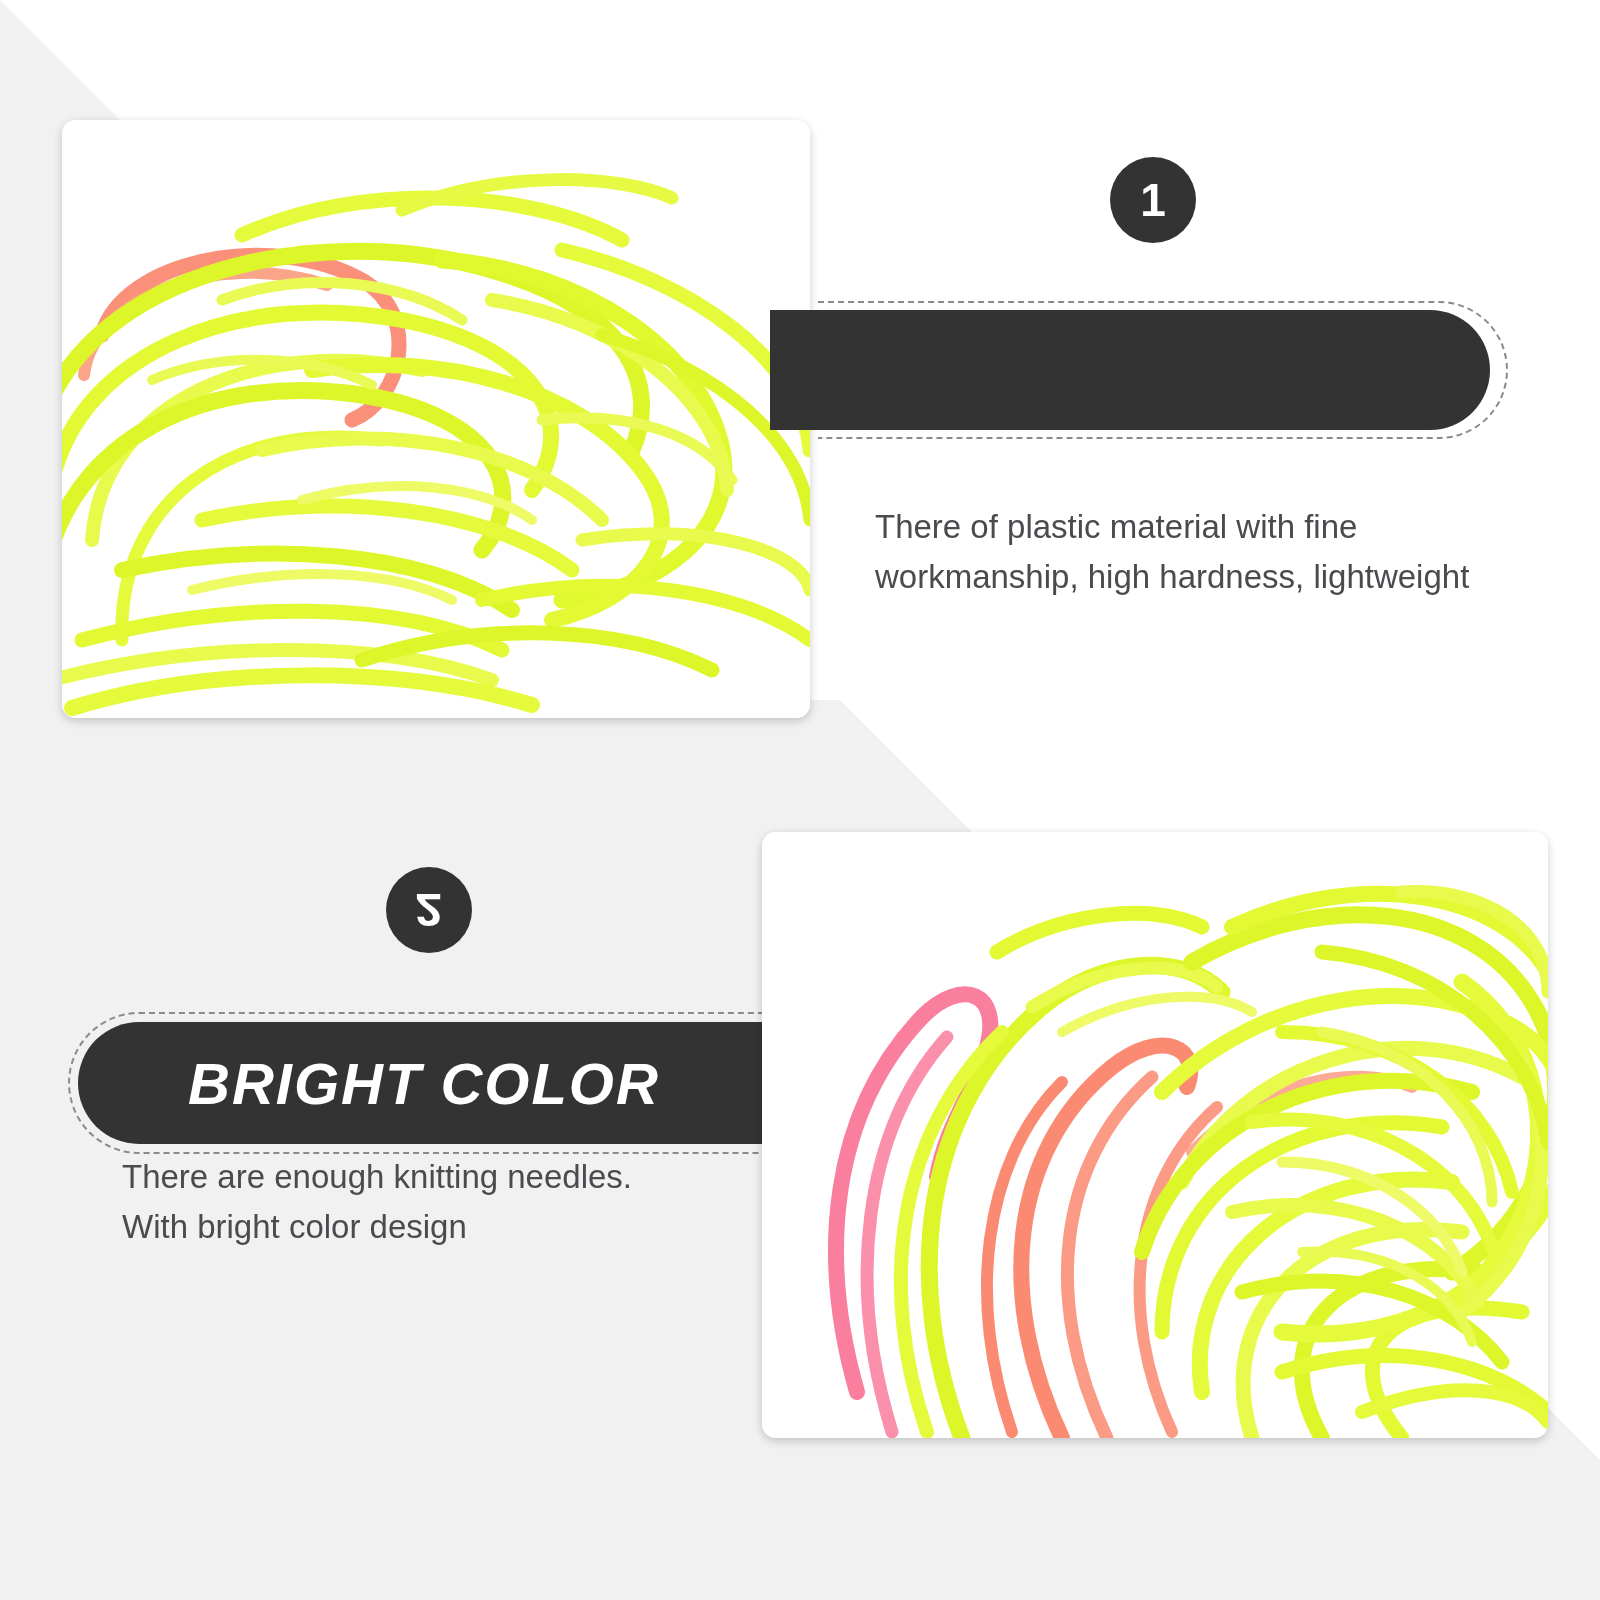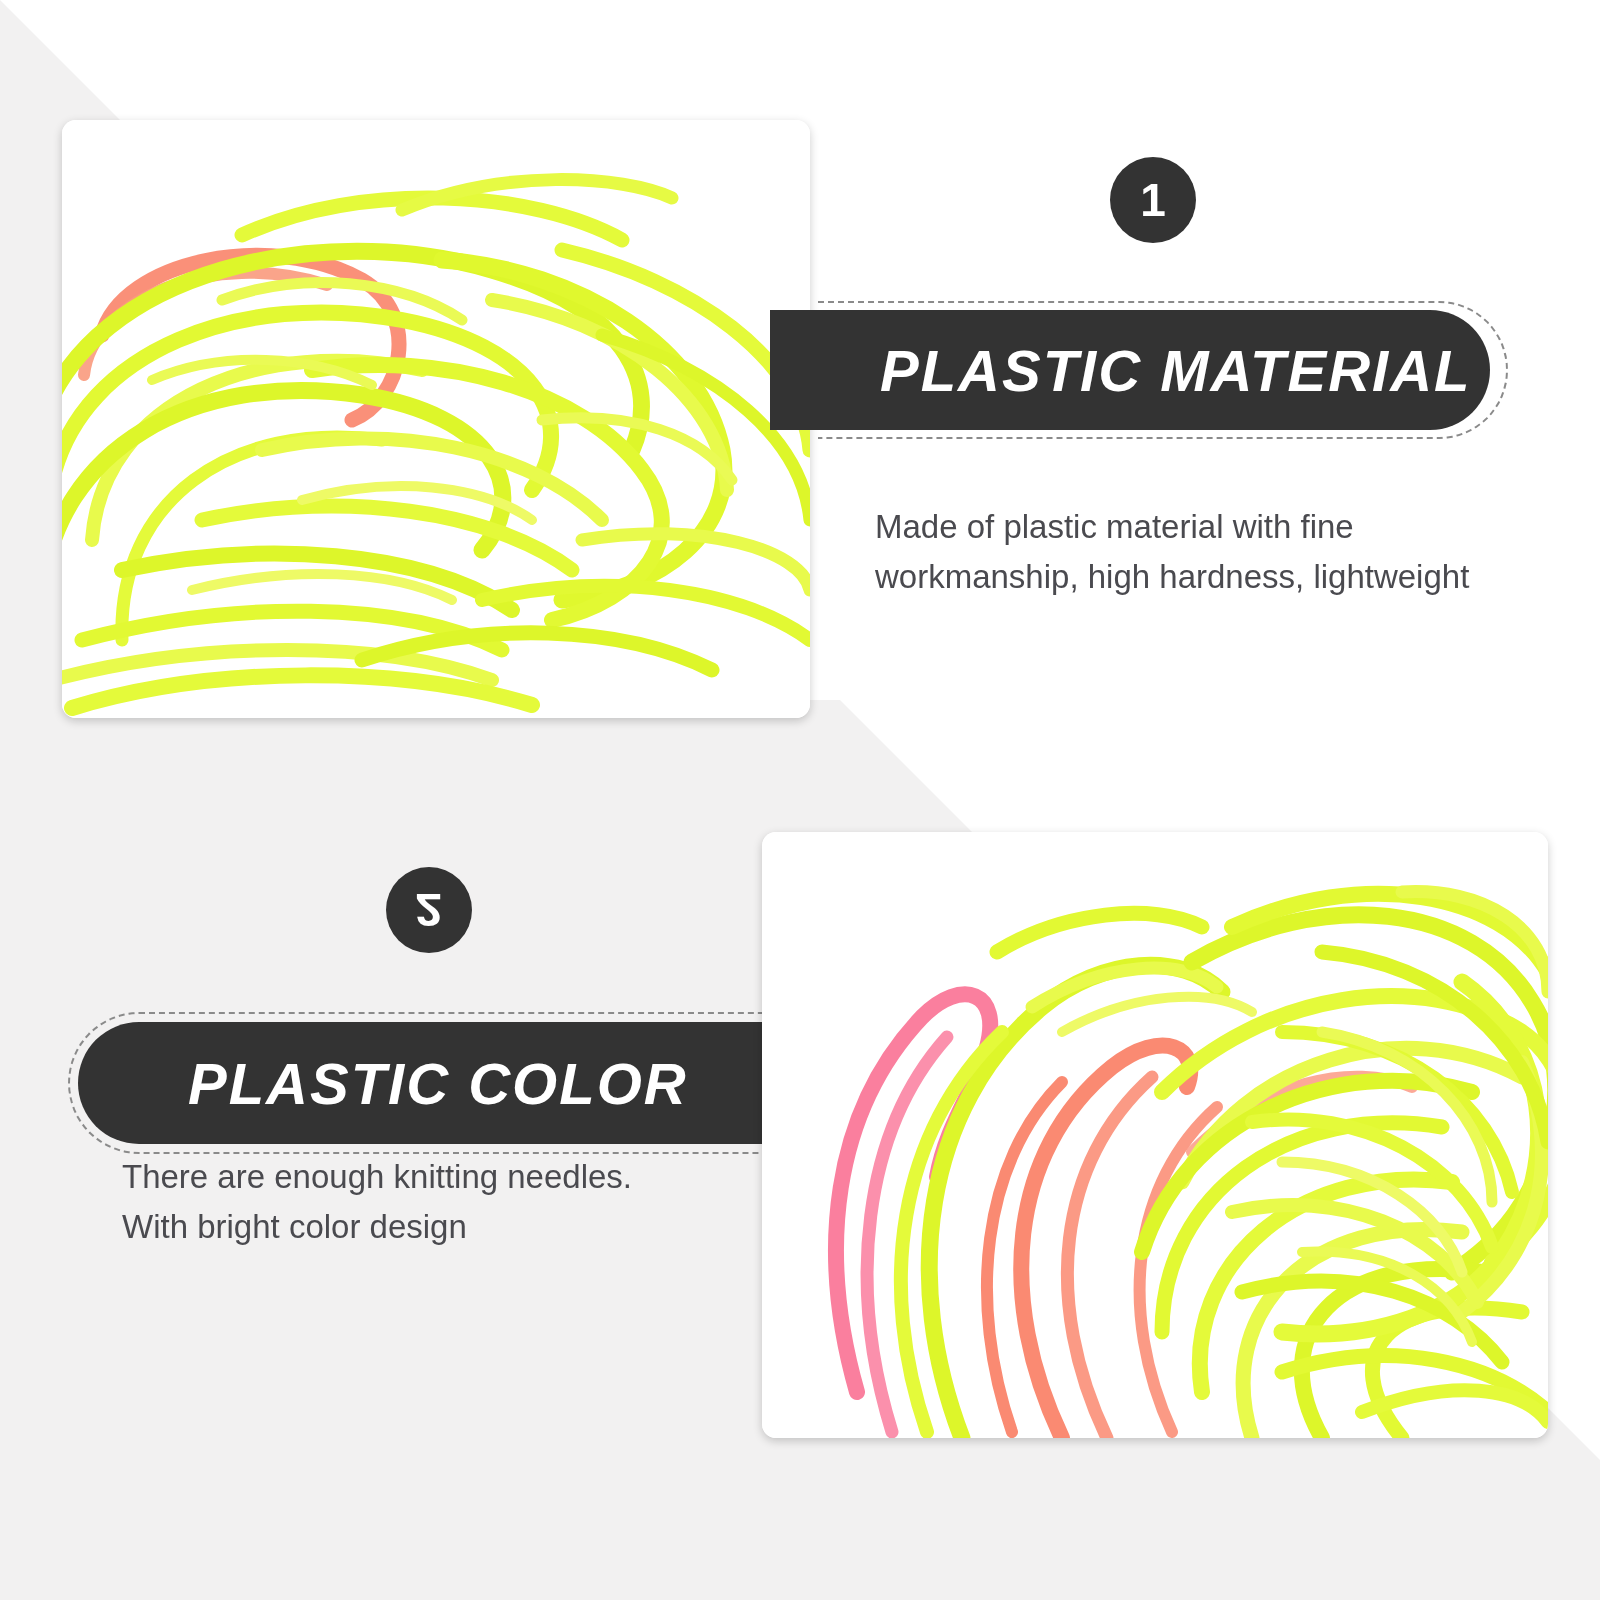--- a/index.html
+++ b/index.html
@@ -161,32 +161,31 @@
       </g>
     </svg>
   </div>
 
   <div class="num-badge" id="badge-1">
     <span class="num">1</span>
   </div>
 
   <div class="title-pill" id="pill-1">
     <span class="dash"></span>
-    <span>PLASTIC MATERIAL</span>
-  </div>
-
-  <div class="body-copy" id="copy-1">Made of plastic material with fine workmanship, high hardness, lightweight</div>
+  </div>
+
+  <div class="body-copy" id="copy-1">There of plastic material with fine workmanship, high hardness, lightweight</div>
 
   <div class="num-badge" id="badge-2">
     <span class="num">2</span>
   </div>
 
   <div class="title-pill" id="pill-2">
     <span class="dash"></span>
-    <span>PLASTIC COLOR</span>
+    <span>BRIGHT COLOR</span>
   </div>
 
   <div class="body-copy" id="copy-2">There are enough knitting needles.
 With bright color design</div>
 
   <div class="photo-card" id="card-2">
     <svg class="photo-canvas" viewBox="0 0 786 606" preserveAspectRatio="none">
       <rect x="0" y="0" width="786" height="606" fill="#ffffff"></rect>
       <g fill="none" stroke-linecap="round">
 

